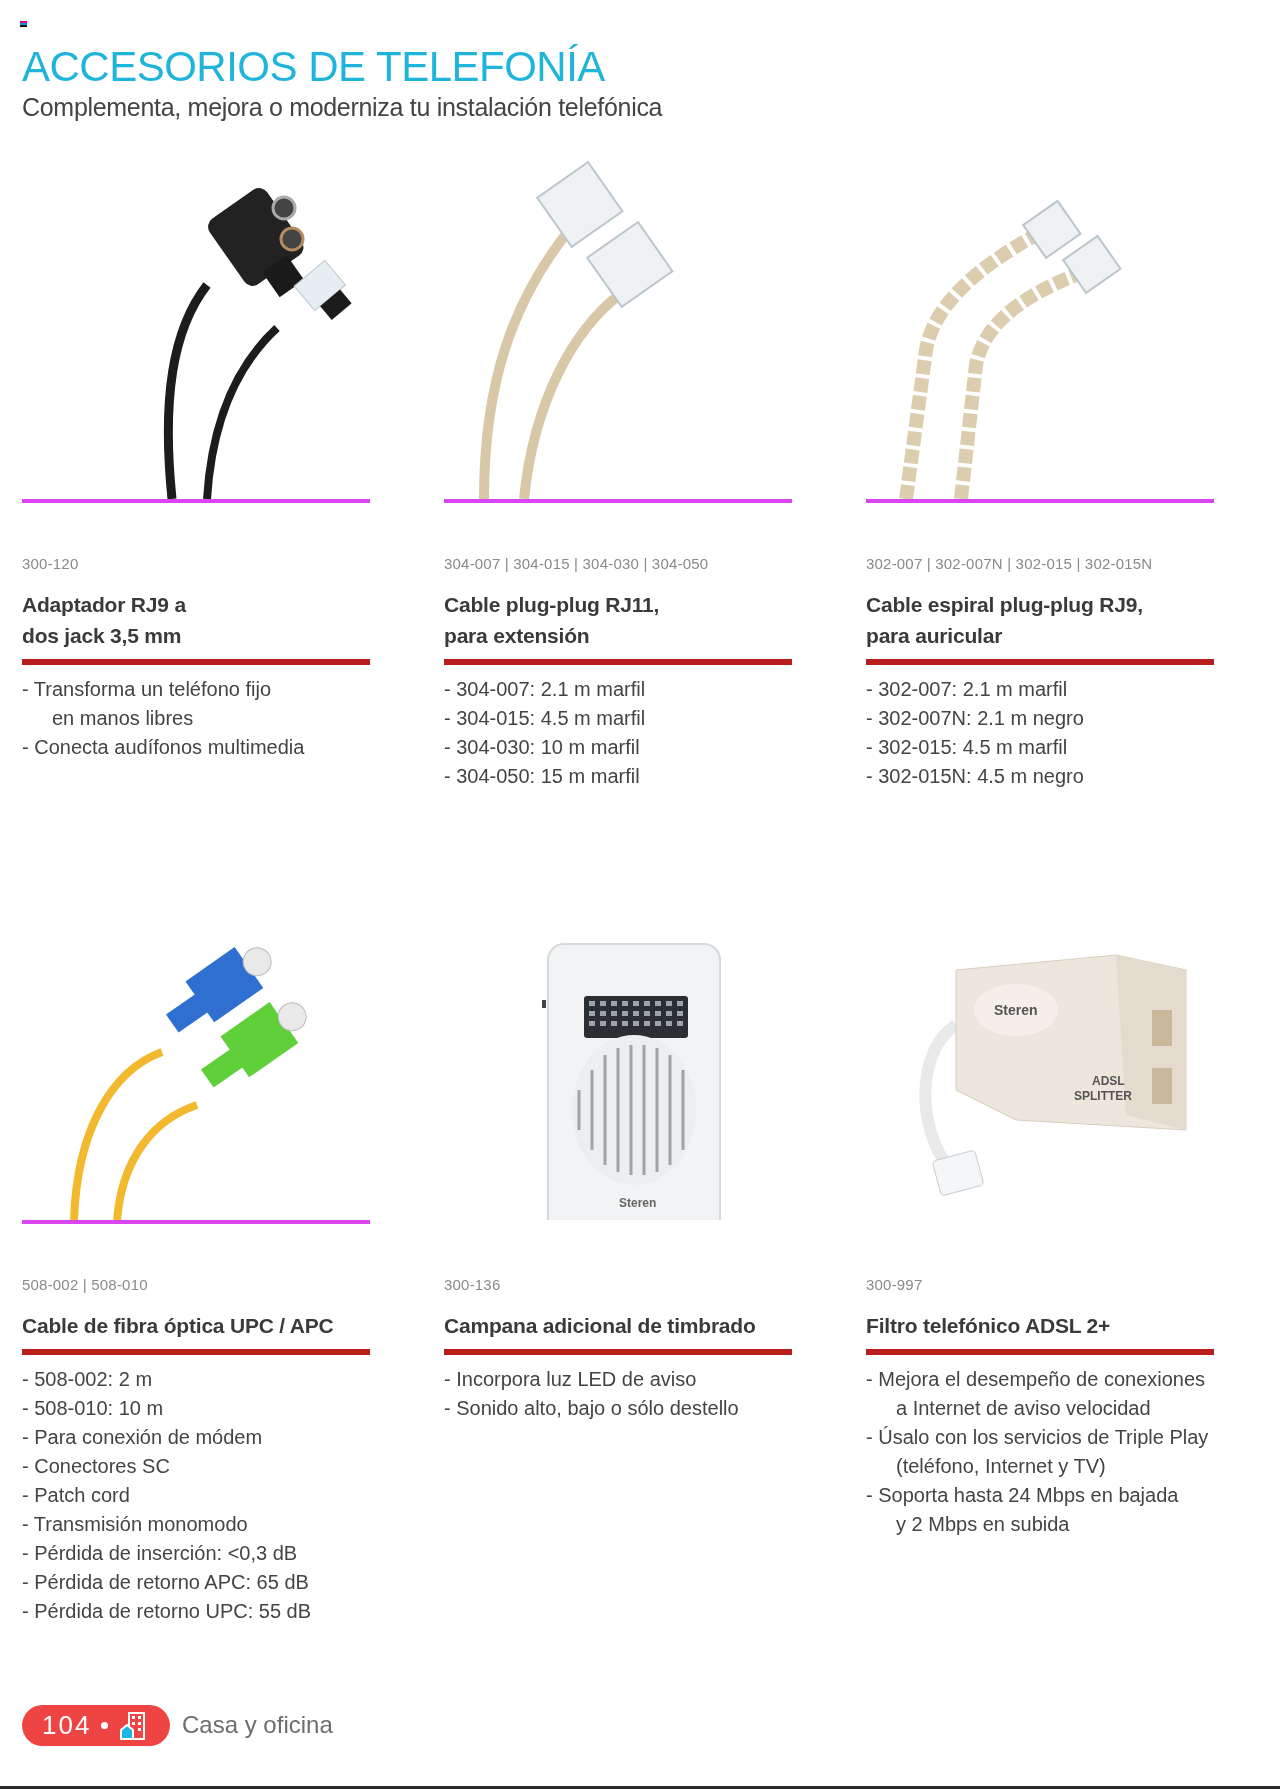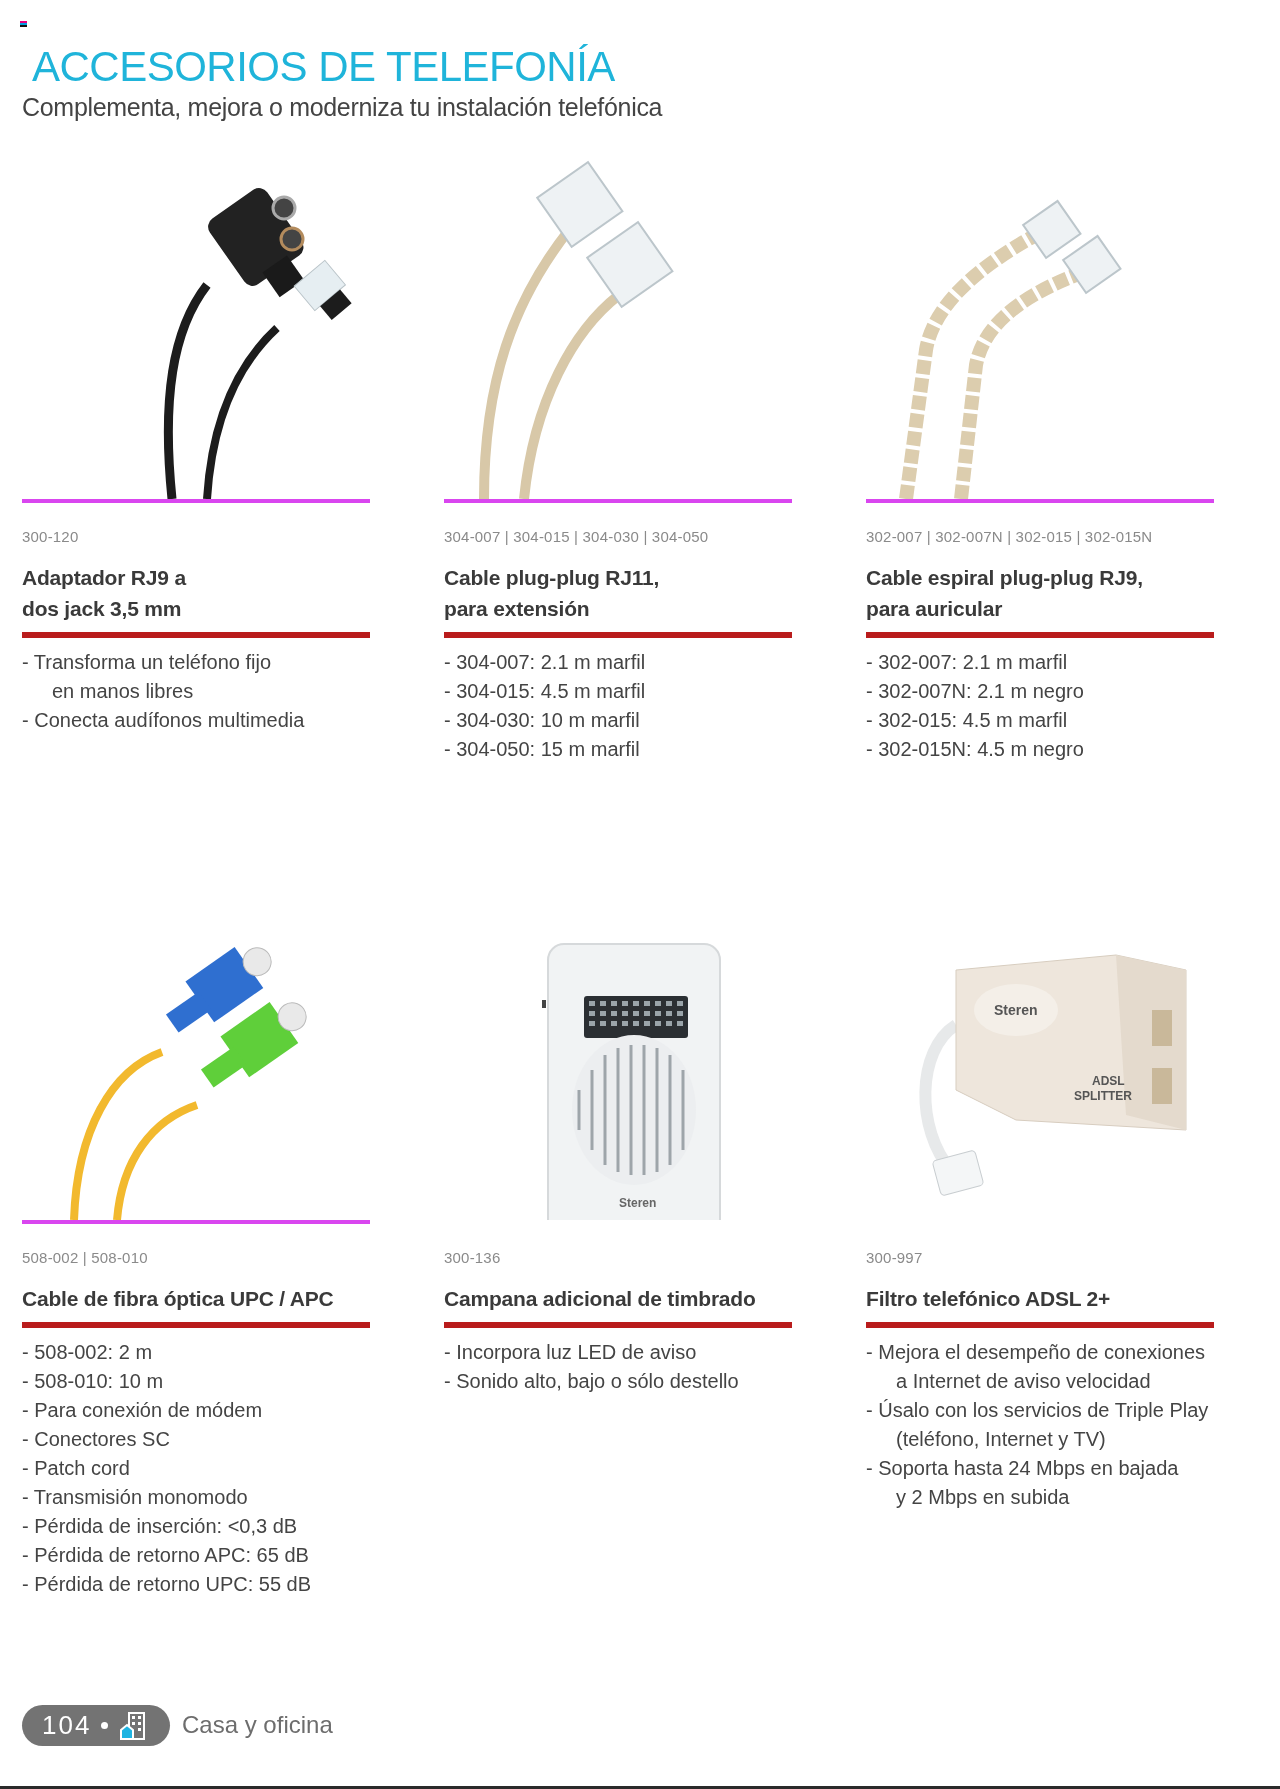--- a/index.html
+++ b/index.html
@@ -1,28 +1,28 @@
 <!DOCTYPE html>
 <html><head>
 <meta charset="utf-8">
 <style>
   html, body { margin: 0; padding: 0; background: #ffffff; }
   body { width: 1280px; height: 1789px; position: relative; overflow: hidden; font-family: "Liberation Sans", "DejaVu Sans", sans-serif; color: #333333; }
   .reg-mark { position: absolute; left: 20px; top: 21px; width: 7px; height: 6px; }
   .reg-mark span { display: block; height: 2px; }
-  .page-title { position: absolute; left: 32px; top: 14px; font-size: 42px; letter-spacing: -0.5px; color: #1fb4da; font-weight: 400; line-height: 50px; white-space: nowrap; }
+  .page-title { position: absolute; left: 22px; top: 14px; font-size: 42px; letter-spacing: -0.5px; color: #1fb4da; font-weight: 400; line-height: 50px; white-space: nowrap; }
   .page-subtitle { position: absolute; left: 22px; top: 70px; font-size: 25px; font-weight: 400; color: #444444; line-height: 32px; white-space: nowrap; letter-spacing: -0.3px; }
   .product { position: absolute; width: 348px; }
   .product .image-area { position: relative; width: 348px; border-bottom: 4px solid #d946ef; overflow: hidden; text-align: center; }
-  .product .sku { font-size: 15px; color: #8a8a8a; margin-top: 24px; line-height: 20px; white-space: nowrap; letter-spacing: 0.2px; }
+  .product .sku { font-size: 15px; color: #8a8a8a; margin-top: 51px; line-height: 20px; white-space: nowrap; letter-spacing: 0.2px; }
   .product .name { font-size: 21px; font-weight: 700; color: #3a3a3a; line-height: 31px; margin-top: 15px; padding-bottom: 8px; border-bottom: 6px solid #b91c1c; letter-spacing: -0.2px; }
   .product ul { list-style: none; padding: 0; margin: 10px 0 0 0; }
   .product li { font-size: 20px; color: #444444; line-height: 29px; padding-left: 15px; text-indent: -15px; white-space: nowrap; }
   .product li::before { content: "- "; }
-  .footer-pill { position: absolute; left: 22px; top: 1705px; width: 148px; height: 41px; border-radius: 21px; background: #737373; display: flex; align-items: center; padding-left: 20px; box-sizing: border-box; color: #ffffff; }
+  .footer-pill { position: absolute; left: 22px; top: 1705px; width: 148px; height: 41px; border-radius: 21px; background: #ef4444; display: flex; align-items: center; padding-left: 20px; box-sizing: border-box; color: #ffffff; }
   .footer-pill .page-num { font-size: 26px; letter-spacing: 2px; font-weight: 400; }
   .footer-pill .dot { width: 7px; height: 7px; border-radius: 50%; background: #ffffff; margin: 0 12px 0 10px; }
   .footer-section { position: absolute; left: 182px; top: 1710px; font-size: 24px; color: #6d6d6d; line-height: 30px; white-space: nowrap; }
   .bottom-rule { position: absolute; left: 0; top: 1786px; width: 1280px; height: 3px; background: #2a2a2a; }
 </style>
 </head>
 <body>
 
 <div class="reg-mark">
   <span style="background:#e6007e"></span>

